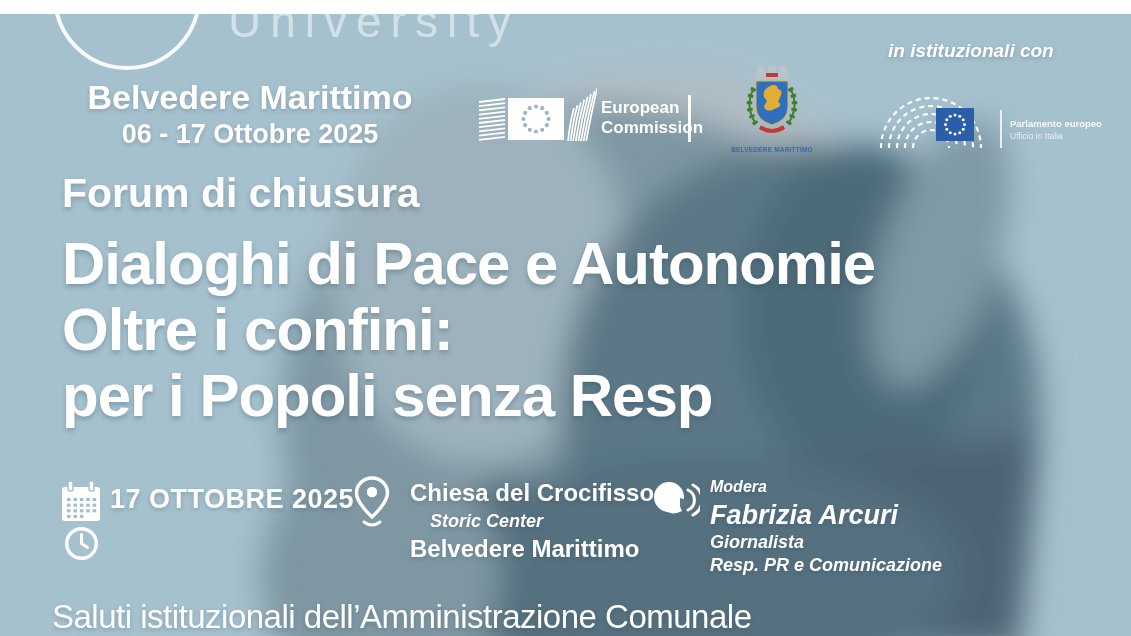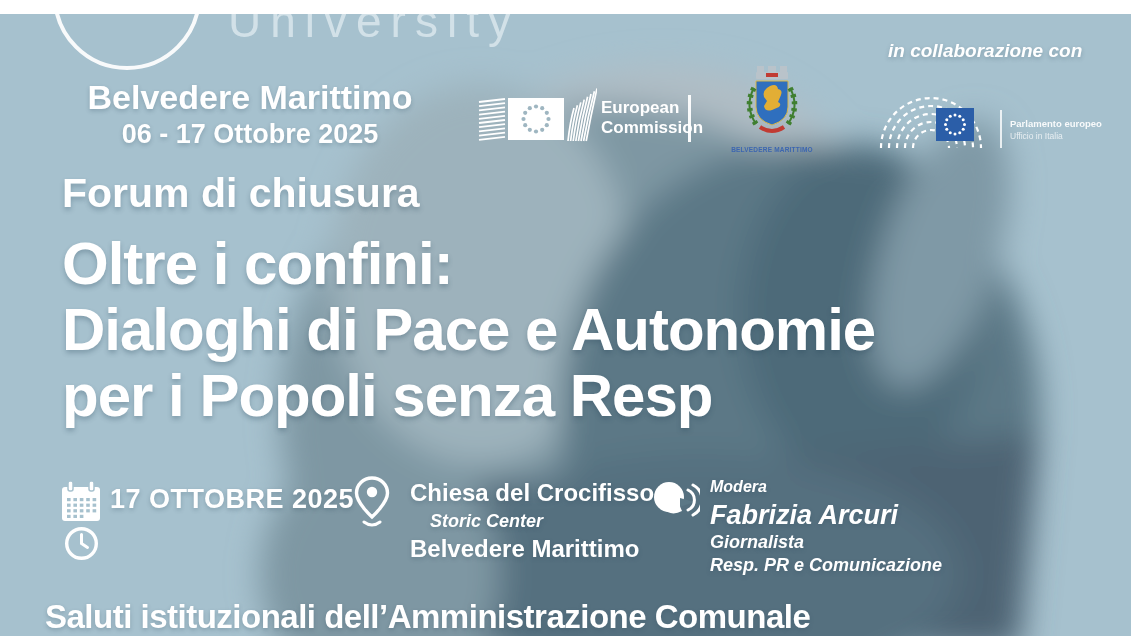--- a/index.html
+++ b/index.html
@@ -62,21 +62,21 @@
   .venue-block{left:410px;top:466px;}
   .venue-name{font-size:24px;font-weight:700;line-height:26px;}
   .venue-area{font-size:18px;font-weight:700;font-style:italic;line-height:22px;margin:4px 0 0 20px;}
   .venue-city{font-size:24px;font-weight:700;line-height:26px;margin-top:4px;}
   .speaker-icon{left:652px;top:464px;}
   .mod-block{left:710px;top:462px;font-style:italic;}
   .mod-label{font-size:16px;font-weight:700;line-height:22px;}
   .mod-name{font-size:27px;font-weight:700;line-height:30px;margin-top:2px;}
   .mod-role{font-size:18px;font-weight:700;line-height:21px;margin-top:2px;}
 
-  .footer-text{left:45px;top:584px;font-size:33px;font-weight:700;letter-spacing:-.5px;}
+  .footer-text{left:52px;top:584px;font-size:33px;font-weight:400;letter-spacing:-.5px;}
 </style>
 </head>
 <body>
 
 <div class="poster">
 
   <svg class="abs hands-photo" width="1131" height="636" viewBox="0 0 1131 636">
     <defs>
         <filter id="soft" x="-20%" y="-20%" width="140%" height="140%">
           <feGaussianBlur stdDeviation="16"></feGaussianBlur>
@@ -96,21 +96,21 @@
   </svg>
 
   <div class="abs uni-ring"></div>
   <div class="abs uni-word">University</div>
 
   <div class="abs place-block">
     <div class="place-name shadow-soft">Belvedere Marittimo</div>
     <div class="place-dates shadow-soft">06 - 17 Ottobre 2025</div>
   </div>
 
-  <div class="abs label-script collab shadow-soft">in collaborazione con</div>
+  <div class="abs label-script collab shadow-soft">in istituzionali con</div>
 
   <svg class="abs ec-graphic" width="120" height="75" viewBox="0 0 120 75">
     <g stroke="#ffffff" stroke-width="1.8" fill="none">
       <path d="M2,28 L28,25"></path>
         <path d="M2,32.2 L28,29.2"></path>
         <path d="M2,36.4 L28,33.4"></path>
         <path d="M2,40.6 L28,37.6"></path>
       <path d="M2,44.8 L28,41.8"></path>
         <path d="M2,49 L28,46"></path>
         <path d="M2,53.2 L28,50.2"></path>
@@ -195,22 +195,22 @@
     </g>
   </svg>
   <div class="abs ep-divider"></div>
   <div class="abs ep-text">
     <div class="l1">Parlamento europeo</div>
     <div class="l2">Ufficio in Italia</div>
   </div>
 
   <div class="abs title-block">
     <div class="title-kicker shadow-big">Forum di chiusura</div>
+    <div class="title-line shadow-big">Dialoghi di Pace e Autonomie</div>
     <div class="title-line shadow-big">Oltre i confini:</div>
-    <div class="title-line shadow-big">Dialoghi di Pace e Autonomie</div>
     <div class="title-line shadow-big">per i Popoli senza Resp</div>
   </div>
 
   <svg class="abs date-icon" width="38" height="42" viewBox="0 0 38 42">
     <rect x="0" y="6" width="38" height="34" rx="3" fill="#ffffff"></rect>
     <rect x="6" y="0" width="5" height="10" rx="2" fill="#ffffff" stroke="#a6c1ce" stroke-width="1.5"></rect>
     <rect x="27" y="0" width="5" height="10" rx="2" fill="#ffffff" stroke="#a6c1ce" stroke-width="1.5"></rect>
     <g fill="#a6c1ce">
       <rect x="5" y="17" width="3.6" height="3.2"></rect>
         <rect x="11.4" y="17" width="3.6" height="3.2"></rect>

